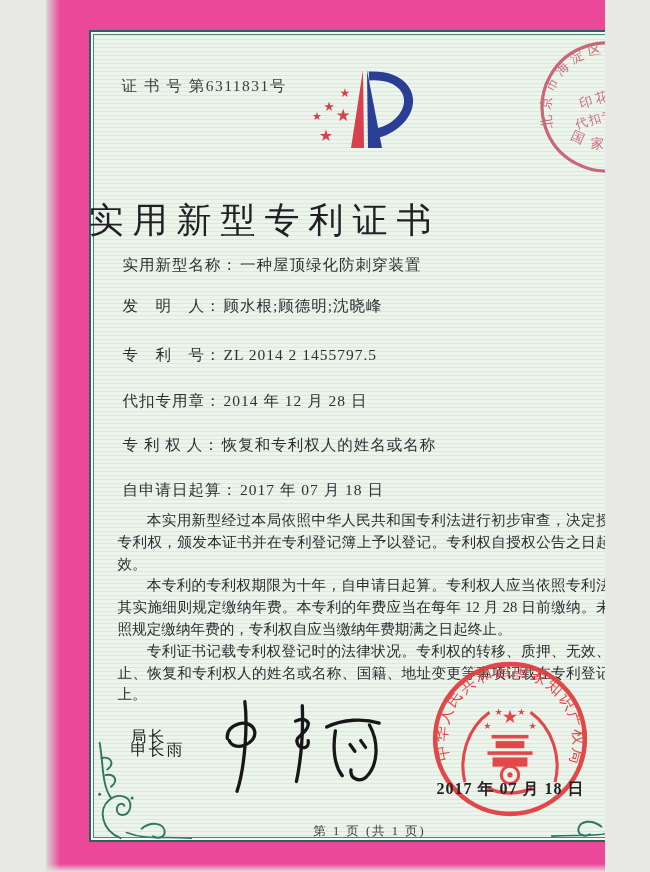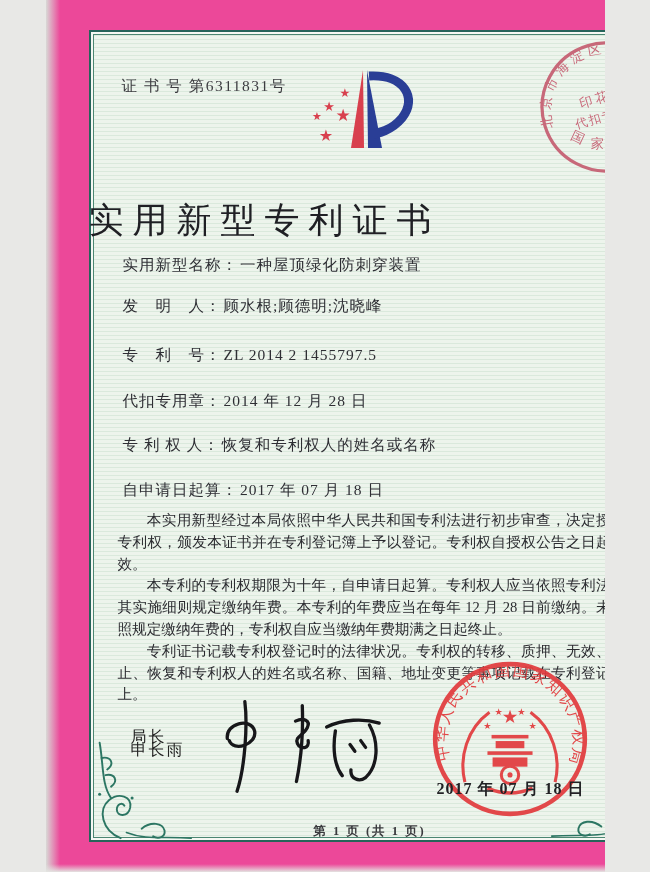--- a/index.html
+++ b/index.html
@@ -49,21 +49,21 @@
   .officer.t1{top:727px;font-size:16px;}
   .officer.t2{top:740px;font-size:16px;}
   .signature{position:absolute;left:156px;top:688px;z-index:3;}
   .seal{position:absolute;left:382px;top:657px;z-index:3;opacity:.93;}
   .seal-date{
     position:absolute;left:391px;top:779px;z-index:4;
     font-size:16px;font-weight:bold;color:#212124;letter-spacing:1px;white-space:nowrap;
   }
   .footer{
     position:absolute;left:43px;top:823px;width:562px;text-align:center;
-    font-size:12.5px;color:#3a3a3e;letter-spacing:2px;z-index:2;font-weight:bold;
+    font-size:12.5px;color:#3a3a3e;letter-spacing:2px;z-index:2;
   }
   .flourish{position:absolute;z-index:2;}
   .flourish.bl{left:46px;top:737px;}
   .flourish.br{left:500px;top:712px;transform:scaleX(-1);}
 </style>
 </head>
 <body>
 
 <div class="photo">
 

